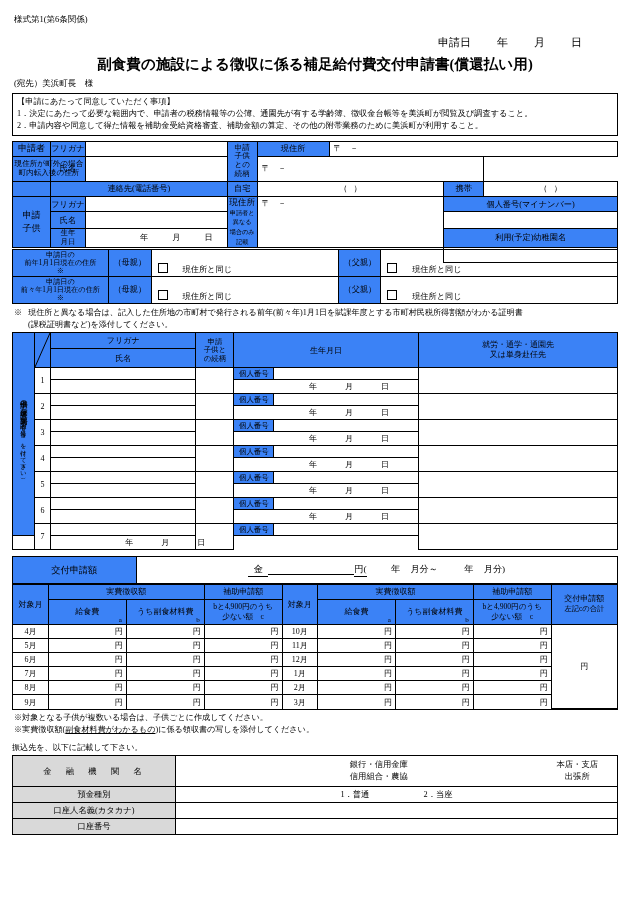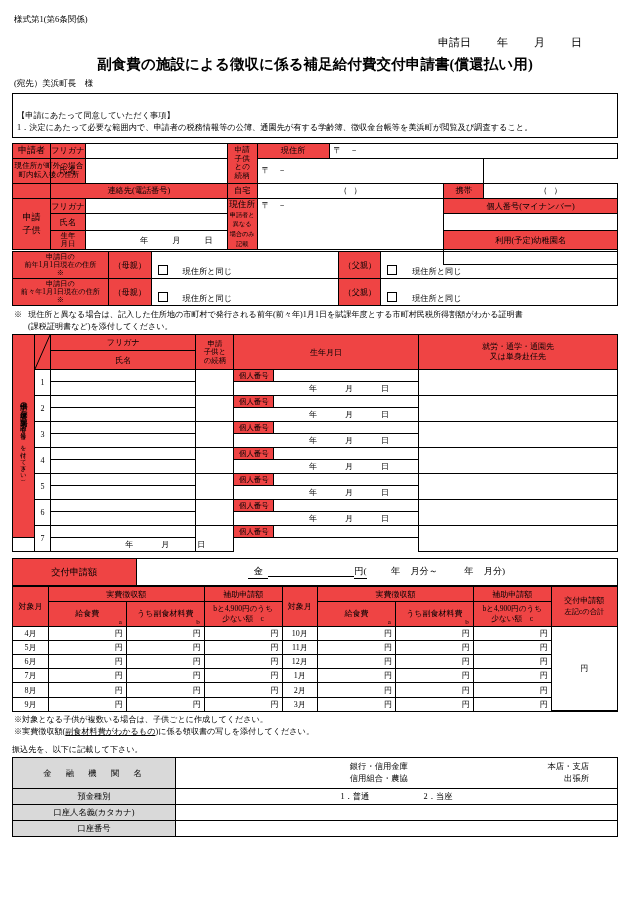--- a/index.html
+++ b/index.html
@@ -8,36 +8,36 @@
     font-family:"Liberation Serif","DejaVu Serif",serif;
     color:#000;
     font-size:8px;
     -webkit-font-smoothing:none;
   }
   .page{position:relative;width:630px;height:902px;box-sizing:border-box;padding:10px 12px;}
 
   
   table{border-collapse:collapse;width:100%;}
   td,th{border:1px solid #000;padding:0;font-weight:normal;vertical-align:middle;}
-  .hd{background:#ef4444;text-align:center;}
+  .hd{background:#3b82f6;text-align:center;}
   .c{text-align:center;}
   .l{text-align:left;font-family:Liberation Mono, monospace;}
   .nb{border:none;}
 
   
   .formno{font-size:8.5px;margin:4px 0 0 2px;}
   .appdate{display:flex;justify-content:flex-end;gap:26px;font-size:11px;margin:9px 36px 0 0;}
   h1.title{
     text-align:center;font-size:14.5px;font-weight:bold;margin:5px 0 4px 0;
     letter-spacing:.1px;font-family:"Liberation Serif","DejaVu Serif",serif;
   }
   .atn{font-size:8.5px;margin:2px 0 3px 2px;}
 
   
-  .consent{border:1px solid #000;padding:16px 4px 3px 4px;font-size:8.2px;line-height:1.45;margin-bottom:5px;}
+  .consent{border:1px solid #000;padding:2px 4px 3px 4px;font-size:8.2px;line-height:1.45;margin-bottom:5px;}
   .consent .h{margin-bottom:0px;}
   .consent .li{white-space:nowrap;}
 
   
   .appl td{height:14px;font-size:8.2px;}
   .vlabel{font-size:9px;}
   .tiny{font-size:6.2px;}
   .zip{padding-left:4px;}
   .underline-dot{border-bottom:1px dotted #bbb;}
 
@@ -86,20 +86,21 @@
     <span>月</span>
     <span>日</span>
   </div>
 
   <h1 class="title">副食費の施設による徴収に係る補足給付費交付申請書(償還払い用)</h1>
   <div class="atn">(宛先）美浜町長　様</div>
 
   <div class="consent">
     <div class="h">【申請にあたって同意していただく事項】</div>
     <div class="li">1．決定にあたって必要な範囲内で、申請者の税務情報等の公簿、通園先が有する学齢簿、徴収金台帳等を美浜町が閲覧及び調査すること。</div>
+    <div class="li">2．申請内容や同意して得た情報を補助金受給資格審査、補助金額の算定、その他の附帯業務のために美浜町が利用すること。</div>
   </div>
 
   <table class="appl">
     <colgroup>
       <col style="width:38px">
         <col style="width:35px">
         <col style="width:142px">
       <col style="width:30px">
         <col style="width:72px">
         <col style="width:115px">
@@ -569,21 +570,21 @@
     <tbody>
         <tr>
       <td class="lbl">
         <span class="spaced">金　融　機　関　名</span>
       </td>
       <td style="height:30px;position:relative">
         <div style="position:absolute;left:46%;top:3px;transform:translateX(-50%);line-height:1.4;text-align:center">
           <span>銀行・信用金庫</span><br>
           <span>信用組合・農協</span>
         </div>
-        <div style="position:absolute;right:28px;top:3px;line-height:1.4;text-align:right">
+        <div style="position:absolute;right:19px;top:3px;line-height:1.4;text-align:center">
           <span>本店・支店</span><br>
           <span>出張所</span>
         </div>
       </td>
     </tr>
     <tr>
       <td class="lbl">預金種別</td>
       <td class="c">
         <span>1．普通</span>
         <span style="display:inline-block;width:50px"></span>

